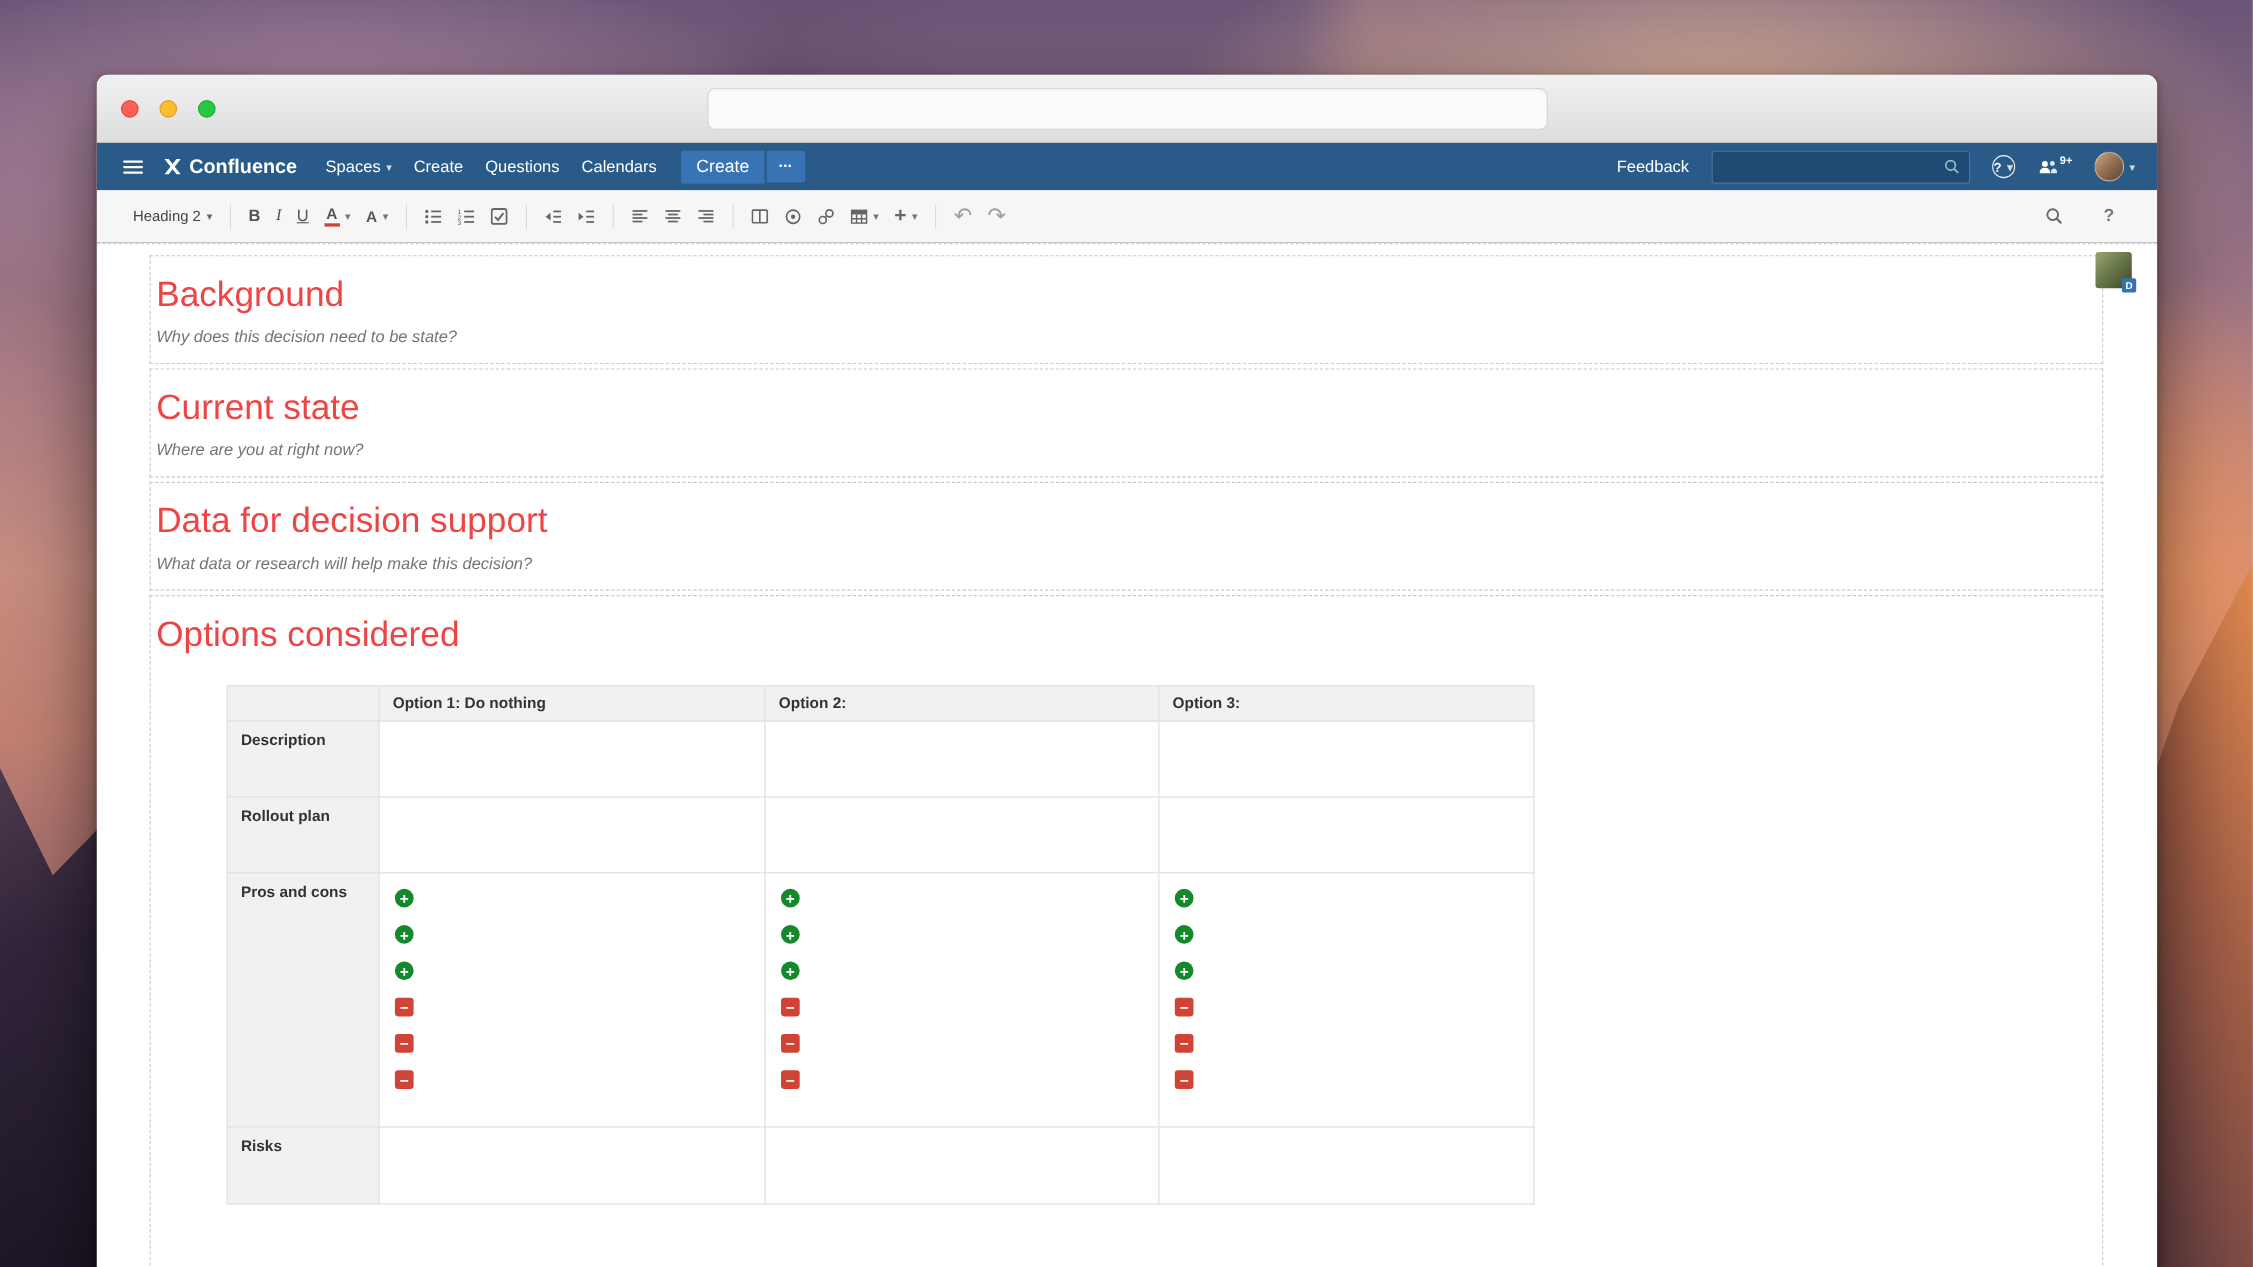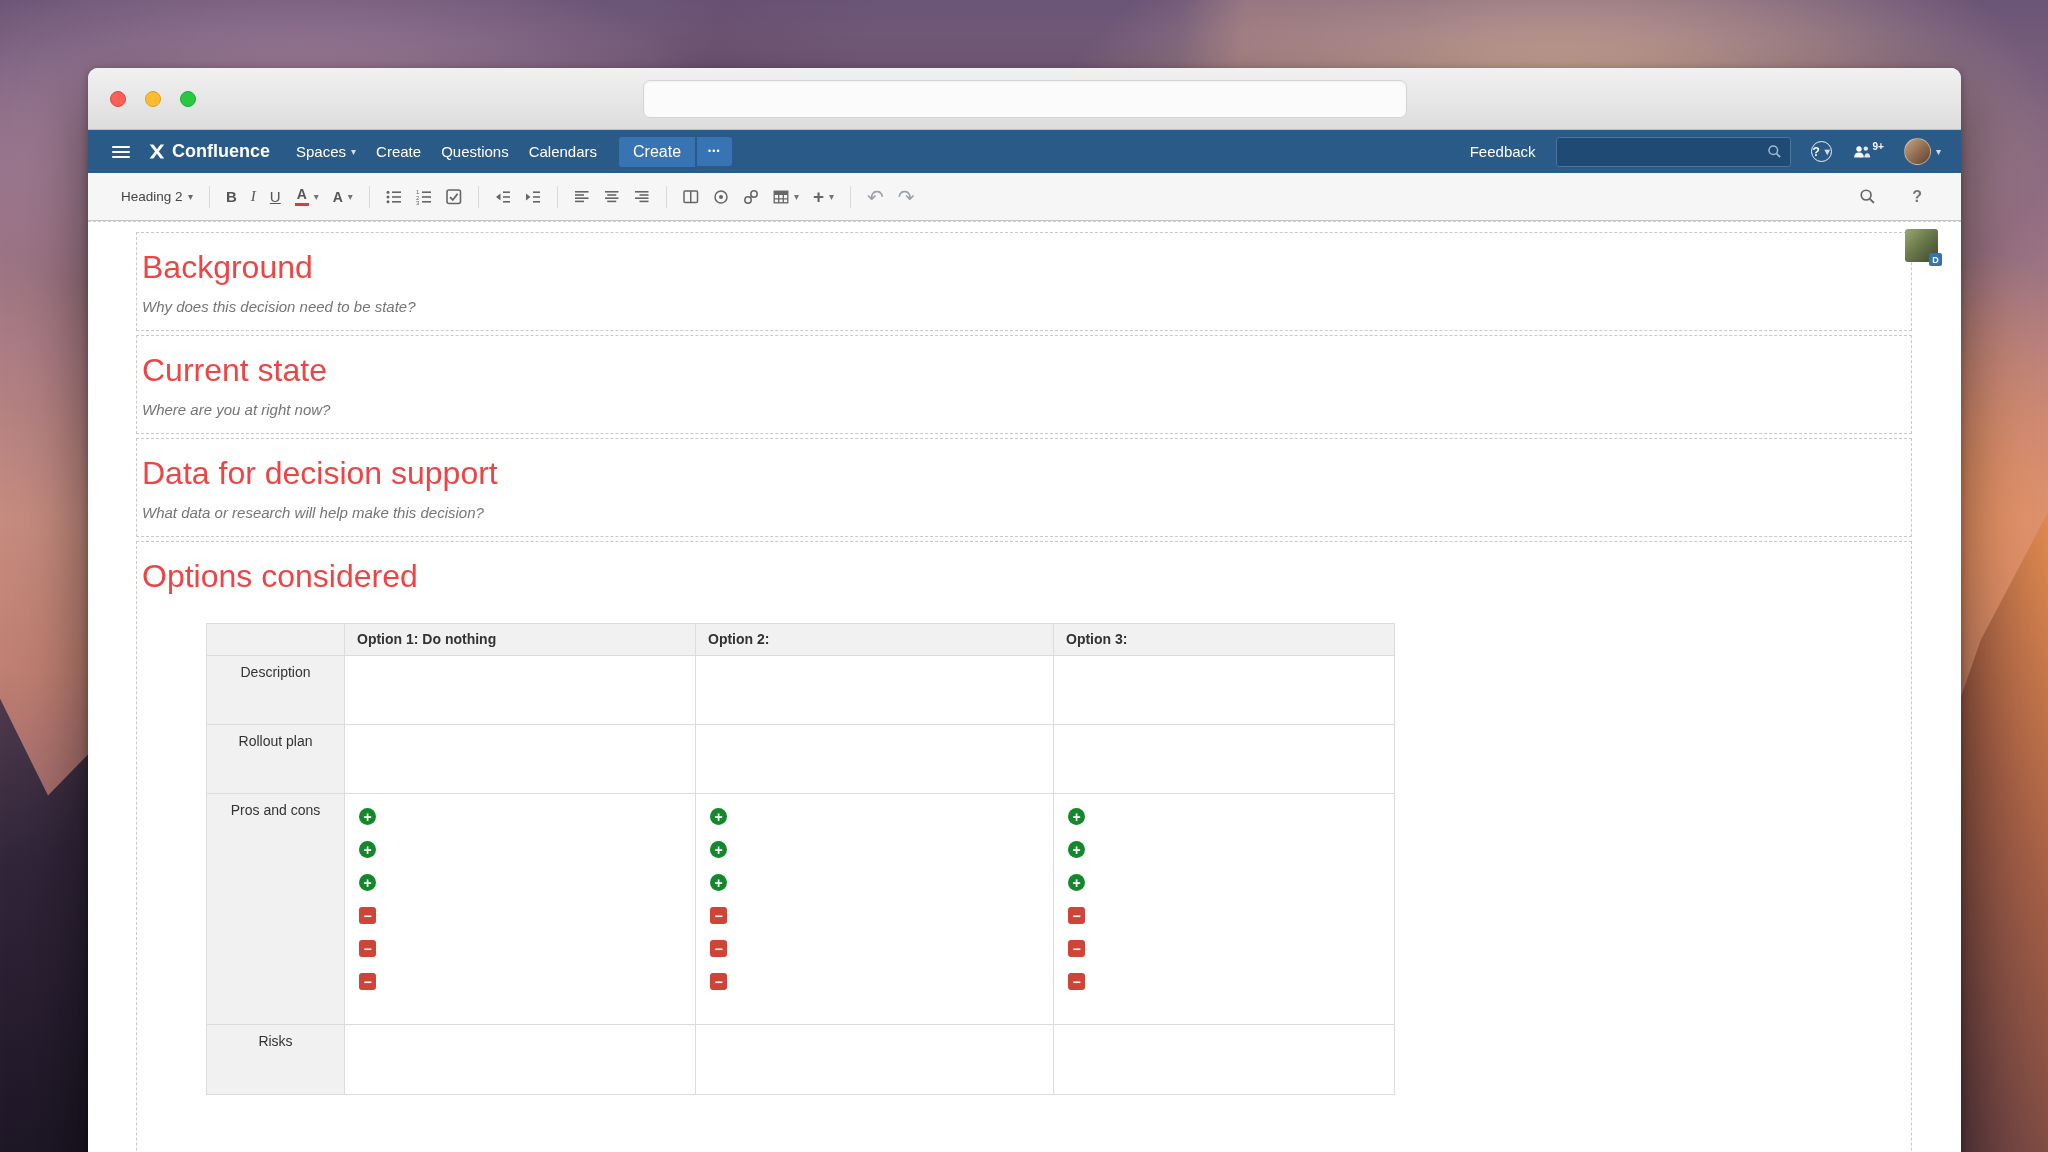--- a/index.html
+++ b/index.html
@@ -119,21 +119,21 @@
   .content { position: relative; flex: 1; background: #fff; padding: 11px 49px 0 48px; overflow: hidden; }
   .content::before { content: ""; position: absolute; top: 0; left: 0; right: 0; border-top: 1px dashed #cfcfcf; }
   .tsection { border: 1px dashed #c9c9c9; padding: 11px 20px 15px 5px; margin-bottom: 4px; }
   .tsection h2 { font-size: 32px; font-weight: 400; color: #ef4444; margin-top: 5px; }
   .placeholder { font-style: italic; color: #757575; font-size: 15px; margin-top: 12px; }
   .section-options { min-height: 780px; }
 
   .decision-table { border-collapse: collapse; table-layout: fixed; width: 1188px; margin: 28px 0 0 64px; font-size: 14px; color: #333; }
   .decision-table th, .decision-table td { border: 1px solid #dcdcdc; padding: 8px 12px; vertical-align: top; text-align: left; }
   .decision-table thead th { background: #f1f1f1; font-weight: 700; height: 18px; padding-top: 7px; }
-  .decision-table tbody th { background: #f1f1f1; font-weight: 400; text-align: center; }
+  .decision-table tbody th { background: #f1f1f1; font-weight: 700; }
   .r-desc > th, .r-desc > td, .r-roll > th, .r-roll > td { height: 69px; }
   .r-risks > th, .r-risks > td { height: 70px; }
   .r-est > th, .r-est > td { height: 91px; }
   .icon-stack { display: flex; flex-direction: column; gap: 16px; padding: 6px 0 26px 2px; }
   .icon-pro, .icon-con {
     width: 17px; height: 17px; color: #fff; font-weight: 700; font-size: 14px;
     display: flex; align-items: center; justify-content: center; line-height: 1;
   }
   .icon-pro { background: #14892c; border-radius: 50%; }
   .icon-con { background: #d04437; border-radius: 3px; }

